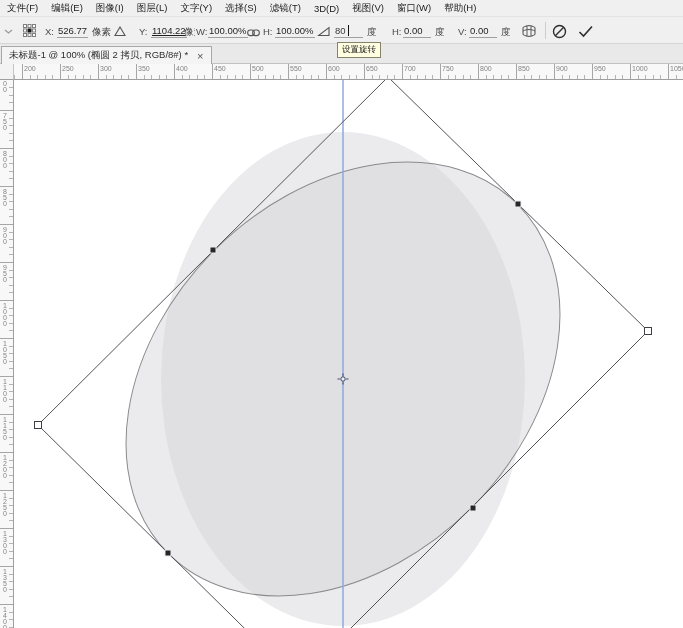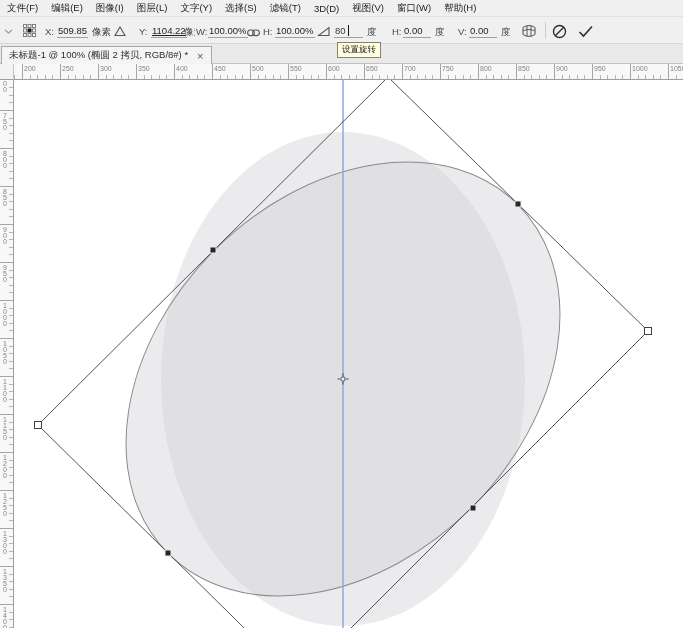--- a/index.html
+++ b/index.html
@@ -73,21 +73,21 @@
       <rect x="0.5" y="5" width="3" height="3"></rect>
         <rect x="9.5" y="5" width="3" height="3"></rect>
       <rect x="0.5" y="9.5" width="3" height="3"></rect>
         <rect x="5" y="9.5" width="3" height="3"></rect>
         <rect x="9.5" y="9.5" width="3" height="3"></rect>
     </g>
     <rect x="5" y="5" width="3" height="3" fill="#1a1a1a" stroke="#1a1a1a"></rect>
   </svg>
 
   <span class="ob ob-label" style="left:45px; top:9px;">X:</span>
-  <span class="ob ob-val" style="left:57px; top:8px;">509.85</span>
+  <span class="ob ob-val" style="left:57px; top:8px;">526.77</span>
   <span class="ob" style="left:92px; top:9px;">像素</span>
 
   <svg class="ob" style="left:114px; top:9px;" width="12" height="11">
     <polygon points="6,1 11,9.5 1,9.5" fill="none" stroke="#555" stroke-width="1.1"></polygon>
   </svg>
 
   <span class="ob ob-label" style="left:139px; top:9px;">Y:</span>
   <span class="ob ob-val" style="left:151px; top:8px;text-decoration:underline;">1104.22</span>
   <span class="ob clip-unit" style="left:184px; top:9px;">像素</span>
 

